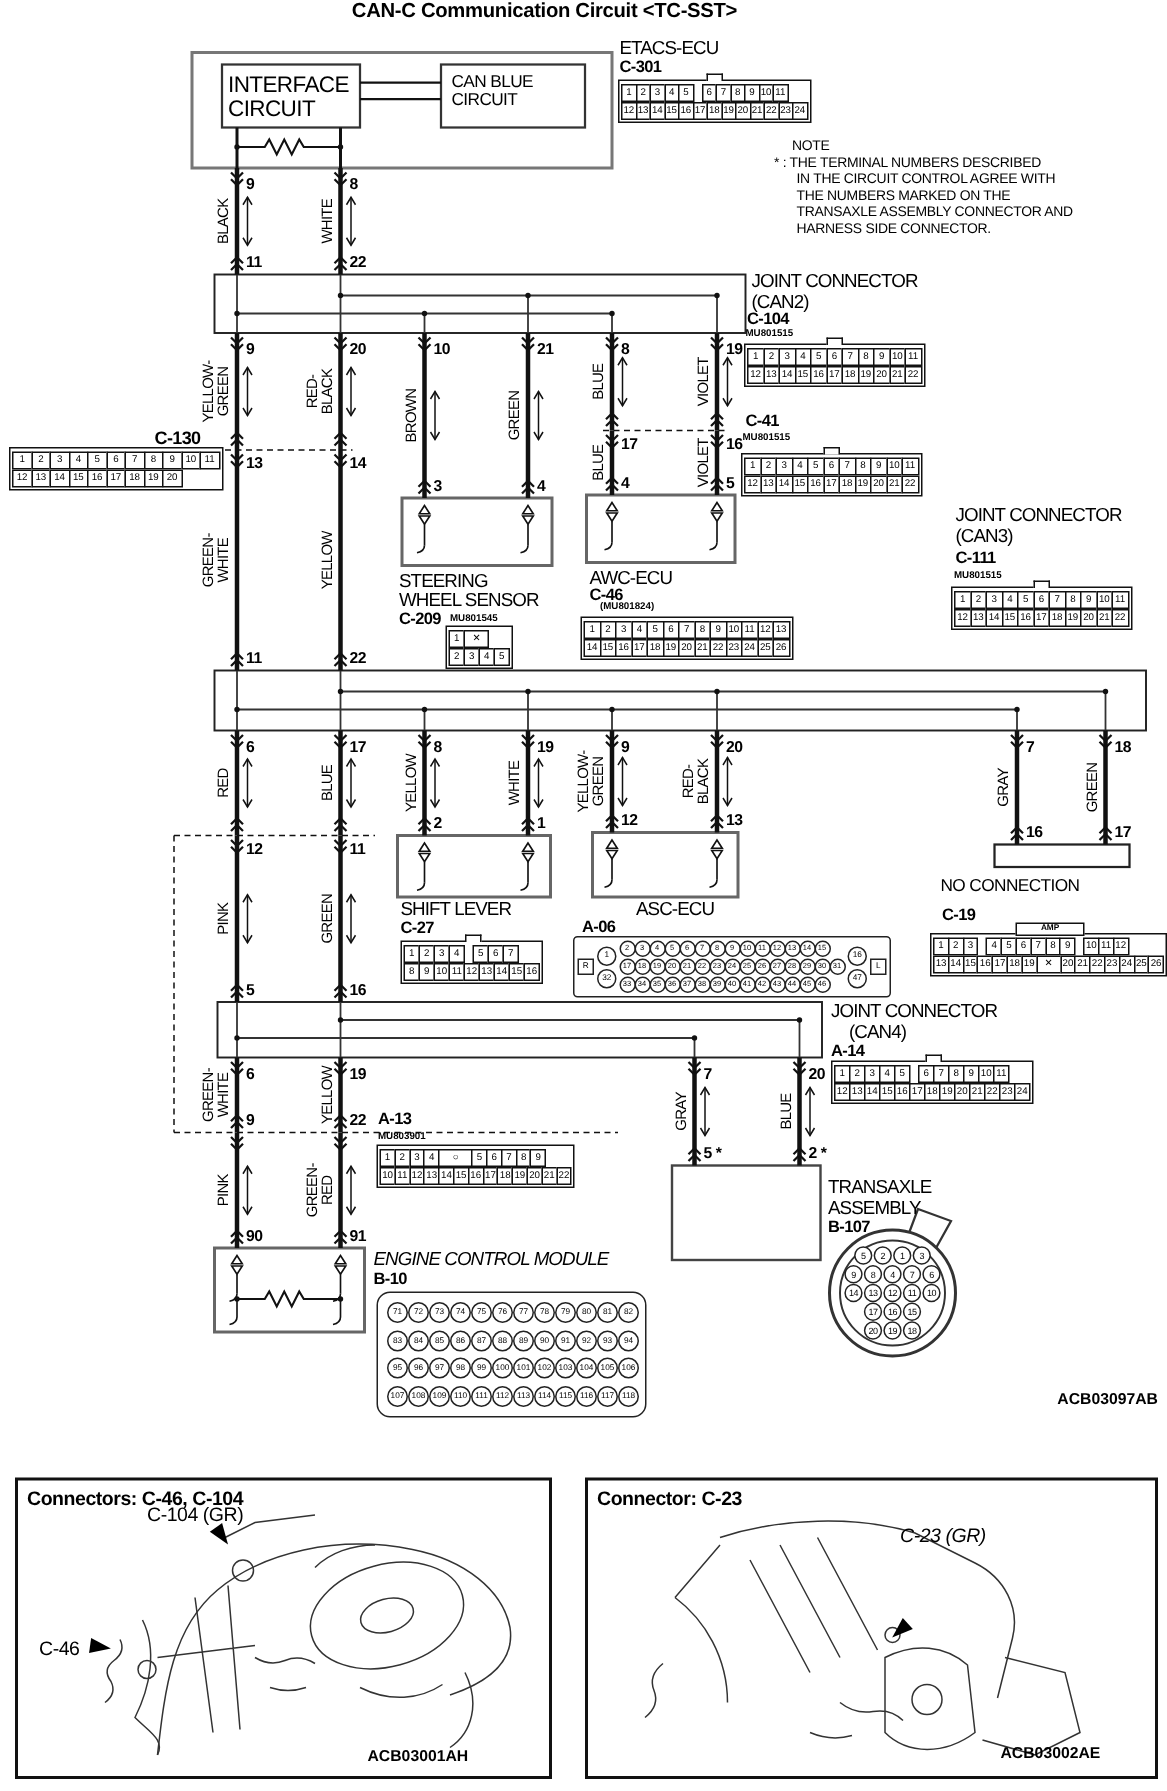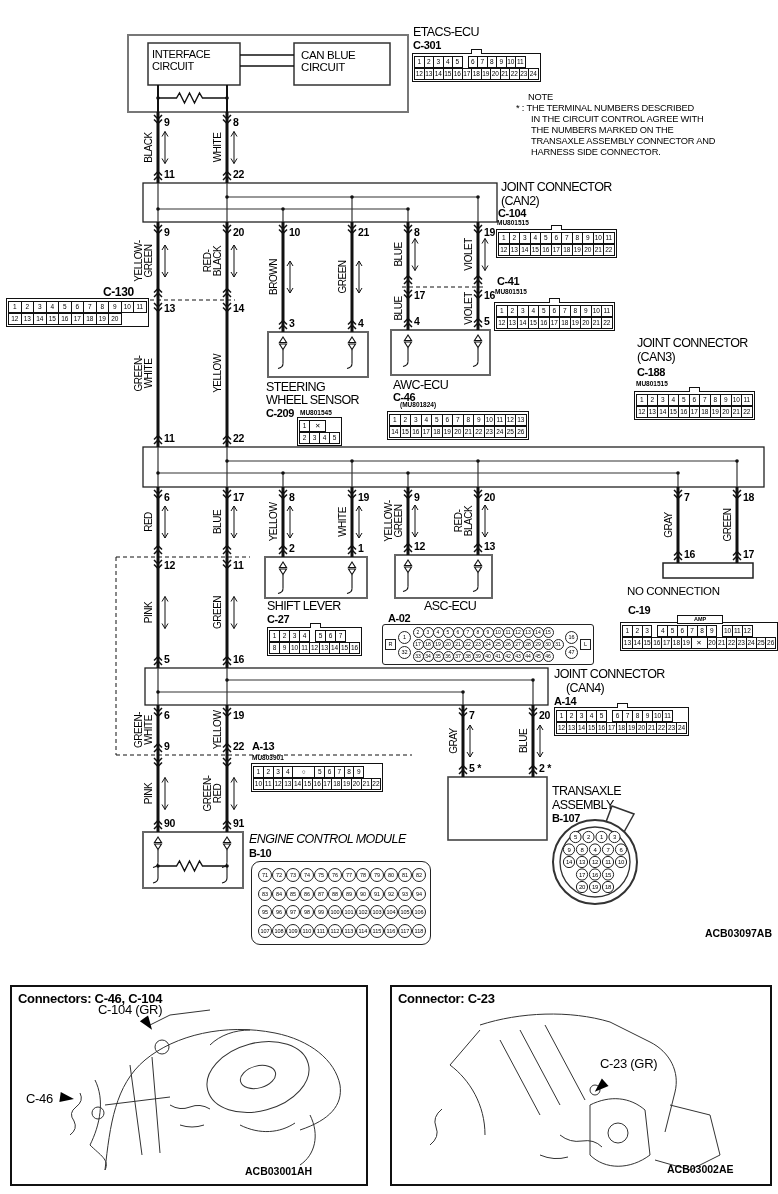--- a/index.html
+++ b/index.html
@@ -428,24 +428,25 @@
       <circle cx="608" cy="874.5" r="5.6" fill="#fff" stroke="#222" stroke-width="1"></circle>
       <text x="608" y="876.7" font-size="6" text-anchor="middle" font-weight="normal" letter-spacing="-0.3">15</text>
       <circle cx="582" cy="887" r="5.6" fill="#fff" stroke="#222" stroke-width="1"></circle>
       <text x="582" y="889.2" font-size="6" text-anchor="middle" font-weight="normal" letter-spacing="-0.3">20</text>
       <circle cx="595" cy="887" r="5.6" fill="#fff" stroke="#222" stroke-width="1"></circle>
       <text x="595" y="889.2" font-size="6" text-anchor="middle" font-weight="normal" letter-spacing="-0.3">19</text>
       <circle cx="608" cy="887" r="5.6" fill="#fff" stroke="#222" stroke-width="1"></circle>
       <text x="608" y="889.2" font-size="6" text-anchor="middle" font-weight="normal" letter-spacing="-0.3">18</text>
     </svg>
 
+  <div class="lbl title" style="left:0;top:7;width:726px;text-align:center;">CAN-C Communication Circuit &lt;TC-SST&gt;</div>
 
   <div class="lbl name" style="left:413px;top:26px;">ETACS-ECU</div>
   <div class="lbl code" style="left:413px;top:40px;">C-301</div>
-  <div class="lbl" style="left:152px;top:49px;font-size:11px;letter-spacing:-0.4px;">INTERFACE
+  <div class="lbl" style="left:152px;top:49px;font-size:15px;letter-spacing:-0.4px;">INTERFACE
 CIRCUIT</div>
   <div class="lbl" style="left:301px;top:49px;font-size:11.5px;letter-spacing:-0.4px;">CAN BLUE
 CIRCUIT</div>
 
   <div class="lbl note" style="left:528px;top:93px;">NOTE</div>
   <div class="lbl note" style="left:516px;top:104px;">* : THE TERMINAL NUMBERS DESCRIBED</div>
   <div class="lbl note" style="left:531px;top:115px;">IN THE CIRCUIT CONTROL AGREE WITH</div>
   <div class="lbl note" style="left:531px;top:126px;">THE NUMBERS MARKED ON THE</div>
   <div class="lbl note" style="left:531px;top:137px;">TRANSAXLE ASSEMBLY CONNECTOR AND</div>
   <div class="lbl note" style="left:531px;top:148px;">HARNESS SIDE CONNECTOR.</div>
@@ -464,27 +465,27 @@
   <div class="lbl name" style="left:266px;top:394px;">WHEEL SENSOR</div>
   <div class="lbl code" style="left:266px;top:408px;">C-209</div>
   <div class="lbl part" style="left:300px;top:410px;">MU801545</div>
 
   <div class="lbl name" style="left:393px;top:379px;">AWC-ECU</div>
   <div class="lbl code" style="left:393px;top:392px;">C-46</div>
   <div class="lbl part" style="left:400px;top:402px;">(MU801824)</div>
 
   <div class="lbl name" style="left:637px;top:337px;">JOINT CONNECTOR</div>
   <div class="lbl name" style="left:637px;top:351px;">(CAN3)</div>
-  <div class="lbl code" style="left:637px;top:367px;">C-188</div>
+  <div class="lbl code" style="left:637px;top:367px;">C-111</div>
   <div class="lbl part" style="left:636px;top:381px;">MU801515</div>
 
   <div class="lbl name" style="left:267px;top:600px;">SHIFT LEVER</div>
   <div class="lbl code" style="left:267px;top:614px;">C-27</div>
   <div class="lbl name" style="left:424px;top:600px;">ASC-ECU</div>
-  <div class="lbl code" style="left:388px;top:613px;">A-02</div>
+  <div class="lbl code" style="left:388px;top:613px;">A-06</div>
 
   <div class="lbl code" style="left:628px;top:605px;">C-19</div>
 
   <div class="lbl" style="left:627px;top:585px;font-size:11.5px;letter-spacing:-0.4px;">NO CONNECTION</div>
 
   <div class="lbl name" style="left:554px;top:668px;">JOINT CONNECTOR</div>
   <div class="lbl name" style="left:566px;top:682px;">(CAN4)</div>
   <div class="lbl code" style="left:554px;top:696px;">A-14</div>
 
   <div class="lbl code" style="left:252px;top:741px;">A-13</div>
@@ -934,21 +935,21 @@
   <div class="panel" style="left:10px;top:985px;width:354px;height:197px;"></div>
   <div class="ptitle" style="left:18px;top:991px;">Connectors: C-46, C-104</div>
   <div class="callout" style="left:98px;top:1002px;">C-104 (GR)</div>
   <div class="callout" style="left:26px;top:1091px;">C-46</div>
   <div class="arrowhead" style="left:141px;top:1019px;transform:rotate(55deg);"></div>
   <div class="arrowhead" style="left:60px;top:1093px;transform:rotate(8deg);"></div>
   <div class="lbl acb" style="left:245px;top:1166px;">ACB03001AH</div>
 
   <div class="panel" style="left:390px;top:985px;width:378px;height:197px;"></div>
   <div class="ptitle" style="left:398px;top:991px;">Connector: C-23</div>
-  <div class="callout" style="left:600px;top:1056px;">C-23 (GR)</div>
+  <div class="callout" style="left:600px;top:1016px;font-style:italic;">C-23 (GR)</div>
   <div class="arrowhead" style="left:593px;top:1082px;transform:rotate(138deg);"></div>
   <div class="lbl acb" style="left:655px;top:1164px;margin-left:12px;">ACB03002AE</div>
 
   <svg class="artsvg" width="778" height="1194" viewBox="0 0 778 1194">
     <g fill="none" stroke="#333" stroke-width="1">
       <path d="M105,1170 C110,1125 115,1085 145,1060 C175,1035 225,1023 275,1033 C310,1040 335,1060 340,1085 C343,1105 330,1120 300,1130"></path>
       <ellipse cx="258" cy="1077" rx="52" ry="34" transform="rotate(-15 258 1077)"></ellipse>
       <ellipse cx="258" cy="1077" rx="18" ry="11" transform="rotate(-15 258 1077)"></ellipse>
       <path d="M130,1065 L142,1155 M152,1057 L160,1153 M105,1105 L170,1097"></path>
       <path d="M95,1080 C105,1100 100,1125 90,1145 C100,1155 110,1160 105,1170"></path>

